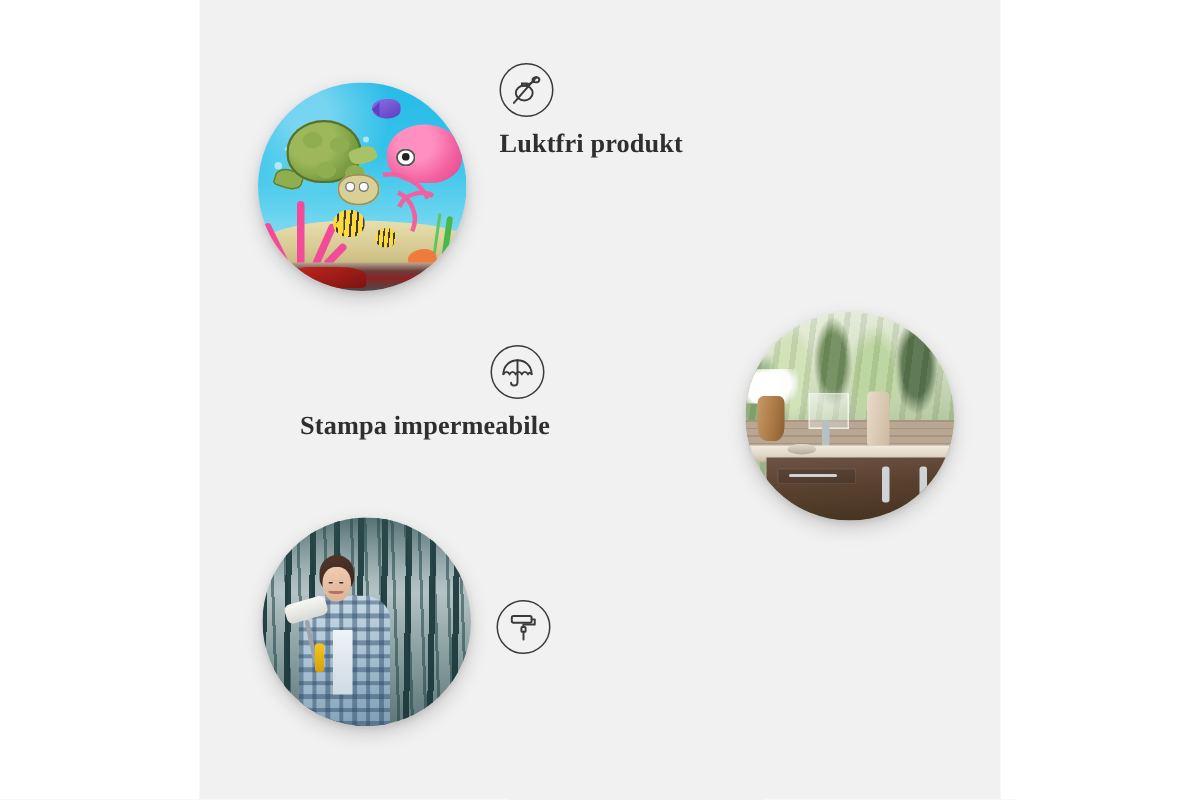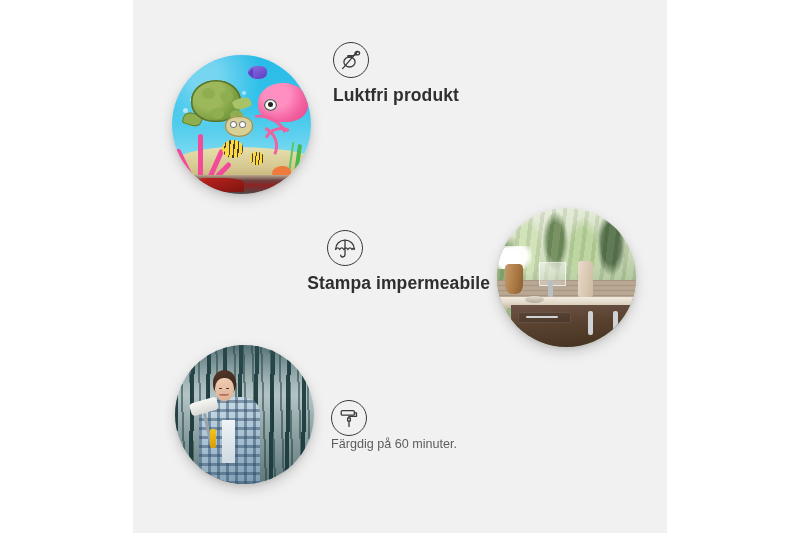--- a/index.html
+++ b/index.html
@@ -11,20 +11,21 @@
     height: 533px;
     background: #ffffff;
     font-family: "Liberation Sans", sans-serif;
     overflow: hidden;
   }
   #stage {
     position: relative;
     width: 800px;
     height: 474px;
     background: #ffffff;
+    font-family: Liberation Serif, serif;
   }
   
   #panel {
     position: absolute;
     left: 133px;
     top: 0;
     width: 534px;
     height: 533px;
     background: #f1f1f1;
   }
@@ -304,21 +305,21 @@
     font-size: 12.6px;
     line-height: 1.42;
     color: #5d5d5d;
   }
 
   
   #feature-odourless { left: 333px; top: 42px; width: 290px; }
   #feature-odourless .feat-desc { width: 284px; }
 
   
-  #feature-waterproof { left: 200px; top: 230px; width: 290px; text-align: right; }
+  #feature-waterproof { left: 200px; top: 230px; width: 290px; text-align: left; }
   #feature-waterproof .icon-wrap { display: flex; justify-content: center; }
 
   
   #feature-easy-assembly { left: 331px; top: 400px; width: 250px; }
 </style>
 </head>
 <body>
 
 <div id="stage">
 
@@ -430,16 +431,15 @@
     <div class="icon-wrap">
       <div class="icon-circle">
         <svg width="24" height="24" viewBox="0 0 24 24" fill="none" stroke="#3a3a3a" stroke-width="1.3" stroke-linecap="round" stroke-linejoin="round">
           <rect x="4.2" y="4.6" width="13.2" height="4.6" rx="1.2"></rect>
           <path d="M17.4 6.9 h2.1 v3.4 h-7.6 v1.5"></path>
           <rect x="10.6" y="12.0" width="2.8" height="3.2" rx="0.6"></rect>
           <path d="M12 15.2 V20.4"></path>
         </svg>
       </div>
     </div>
-    <div class="feat-desc">Färgdig på 60 minuter.</div>
   </div>
 
 </div>
 
 </body></html>

